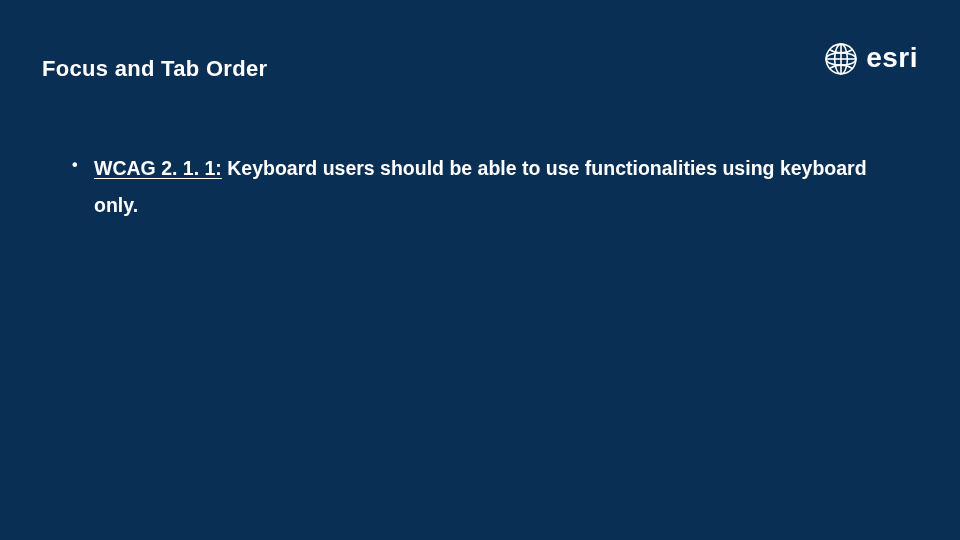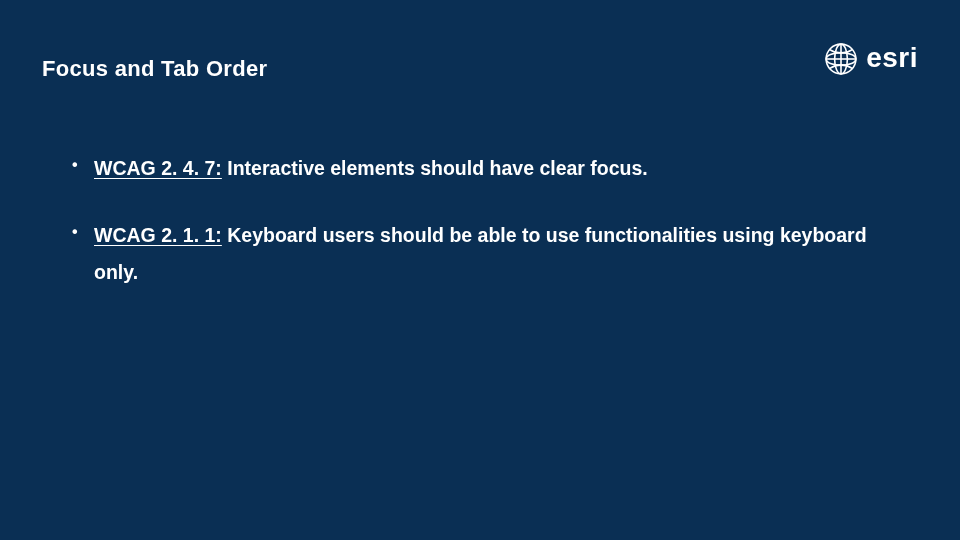--- a/index.html
+++ b/index.html
@@ -95,21 +95,18 @@
         <path d="M10 14 Q32 28 54 14"></path>
         <path d="M10 50 Q32 36 54 50"></path>
       </svg>
     </span>
     <span class="logo-text">esri</span>
   </div>
 
   <div class="content">
     <ul class="bullets">
       <li>
-        <span class="wcag-link">WCAG 2. 4. 7:</span><span class="sep"> Interactive elements should have clear focus.</span>
-      </li>
-      <li>
         <span class="wcag-link">WCAG 2. 1. 1:</span><span class="sep"> Keyboard users should be able to use functionalities using keyboard only.</span>
       </li>
     </ul>
   </div>
 
 </div>
 
 </body></html>

